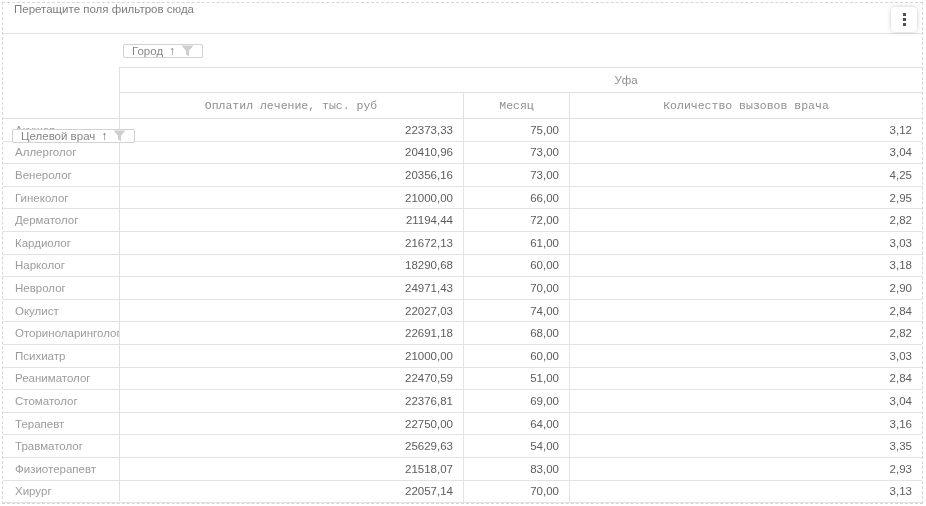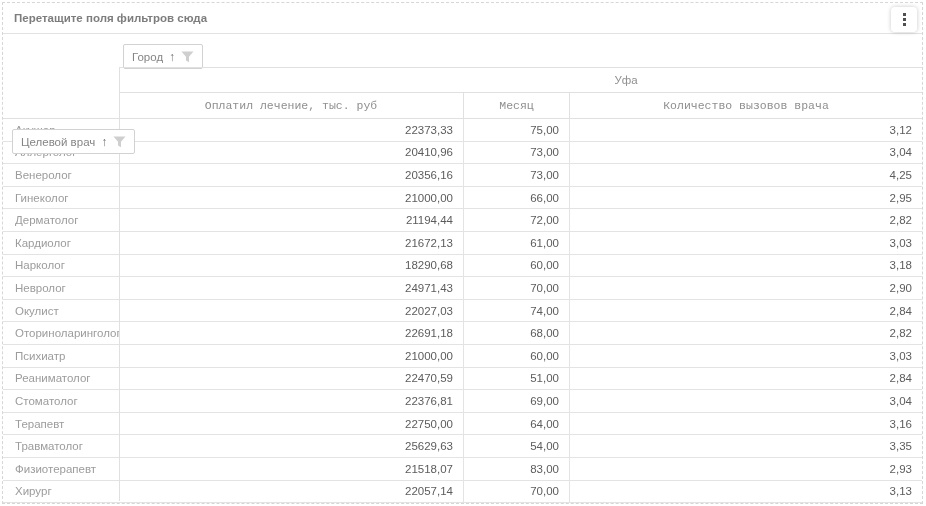--- a/index.html
+++ b/index.html
@@ -2,31 +2,31 @@
 <html><head>
 <meta charset="utf-8">
 <style>
   * { margin:0; padding:0; box-sizing:border-box; }
   html,body { width:926px; height:506px; background:#fff; font-family:"Liberation Sans", sans-serif; }
   .widget { position:relative; width:926px; height:506px; background:#fff; }
   .container { position:absolute; left:2px; top:2px; width:921px; height:502px;
                border:1px dashed #d6d6d6; background:#fff; overflow:hidden; }
 
   
-  .filter-bar { height:31px; border-bottom:1px solid #e2e2e2; display:flex; align-items:center;
-                padding-left:11px; font-size:11.5px; color:#7d7d7d;font-weight:bold; }
+  .filter-bar { height:31px; border-bottom:1px solid #e2e2e2; display:flex; 
+                padding-left:11px; font-size:11.5px; color:#7d7d7d; }
 
   
   .kebab { position:absolute; right:5px; top:4px; width:26px; height:25px; background:#fff;
            border-radius:4px; box-shadow:0 0 4px rgba(0,0,0,0.22); display:flex; flex-direction:column;
            align-items:center; justify-content:center; gap:2px; cursor:pointer; z-index:5; }
   .kebab .dot { width:3px; height:3px; background:#4f4f4f; }
 
   
-  .field-btn { display:inline-flex; align-items:center; gap:6px; height:25px; padding:0 8px;
+  .field-btn { display:inline-flex; align-items:center; gap:6px; height:14px; padding:0 8px;
                background:#fff; border:1px solid #d2d2d2; border-radius:2px; font-size:11.5px;
                color:#858585; cursor:pointer; white-space:nowrap; }
   .sort-arrow { font-size:12px; color:#6e6e6e; line-height:1; }
   .funnel svg { display:block; }
 
   .fields-row { position:relative; height:33px; }
   .city-field { position:absolute; left:120px; top:10px; }
   .doctor-field { position:absolute; left:9px; top:85px; z-index:3;margin-top:41px; }
 
   

